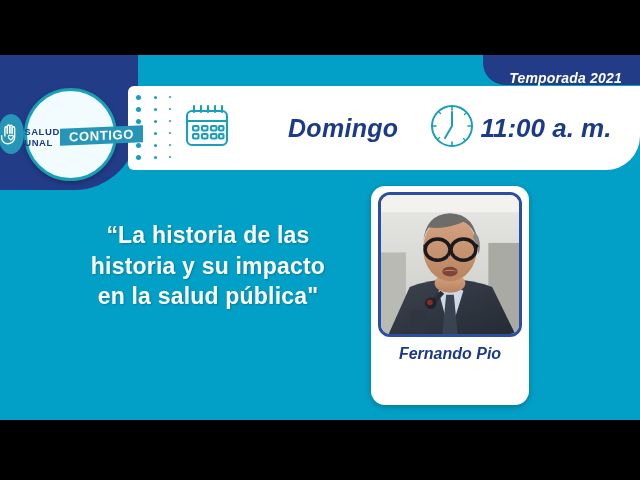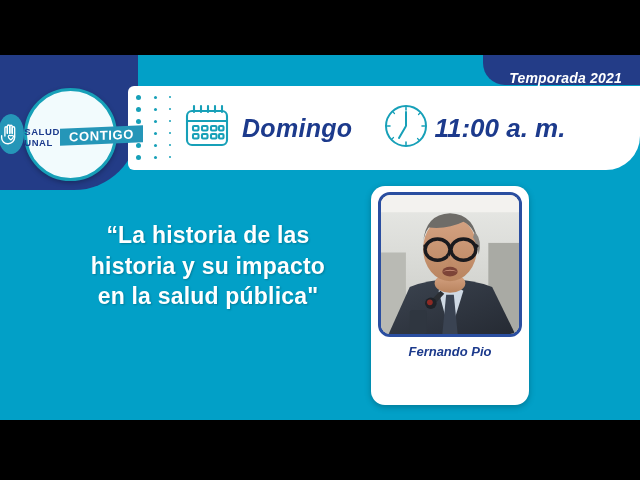--- a/index.html
+++ b/index.html
@@ -54,21 +54,21 @@
     width:52px; height:100%;
     flex:0 0 52px;
     position:relative;
   }
   .dots-strip i {
     position:absolute; border-radius:50%; background:#17a0b8;
   }
 
   .dategroup { display:flex; align-items:center; gap:10px; margin-left:2px; }
   .cal-icon { flex:0 0 auto; }
-  .datetext { display:flex; flex-direction:row; line-height:1.04; }
+  .datetext { display:flex; flex-direction:row; line-height:1.04;margin-left:46px; }
   .datetext .l1, .datetext .l2 {
     color:#1c3a8c; font-weight:bold; font-style:italic;
     font-size:25px; letter-spacing:0.3px; white-space:nowrap;
   }
   .datetext .l2 { padding-left:4px; }
 
   .timegroup { display:flex; align-items:center; gap:4px; margin-left:30px; }
   .timetext {
     color:#1c3a8c; font-weight:bold; font-style:italic;
     font-size:26px; white-space:nowrap;
@@ -123,21 +123,21 @@
     position:absolute; left:7px; top:6px; width:144px; height:145px;
     border:3px solid #2a4ea0; border-radius:12px; overflow:hidden;
     background:#8f9aa5;
   }
   .photo { position:absolute; inset:0; }
   .speaker-name {
     position:absolute; left:0; top:158px; width:100%;
     text-align:center; line-height:1.22;
   }
   .speaker-name span {
-    display:block; color:#1c3a8c; font-size:13px;
+    display:block; color:#1c3a8c; font-size:16px;
     font-weight:bold; font-style:italic;
   }
 </style>
 </head>
 <body>
 
 <div id="poster">
 
   <div class="letterbox-top"></div>
   <div class="letterbox-bottom"></div>

